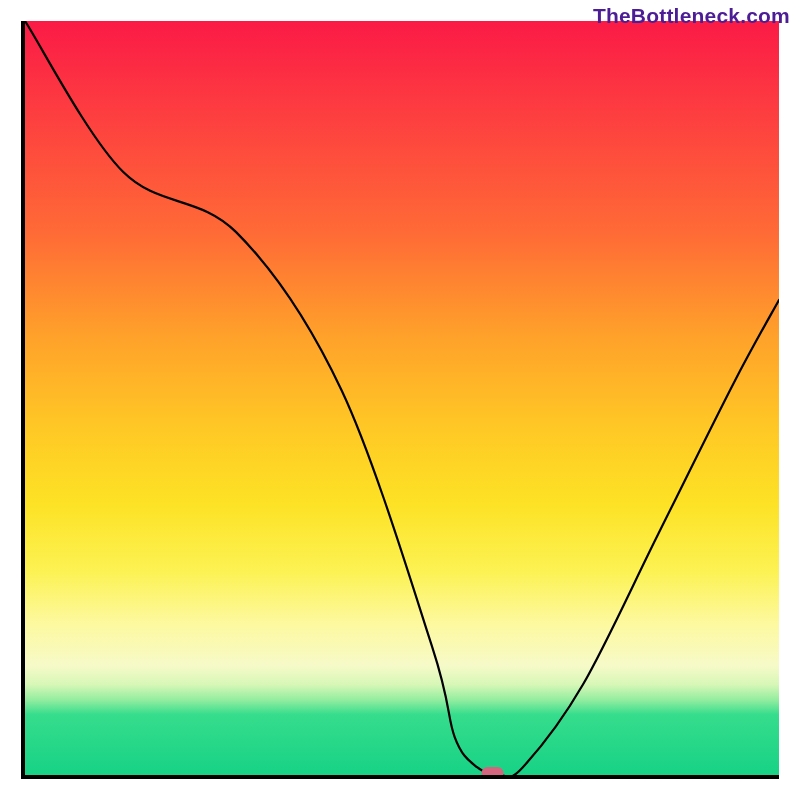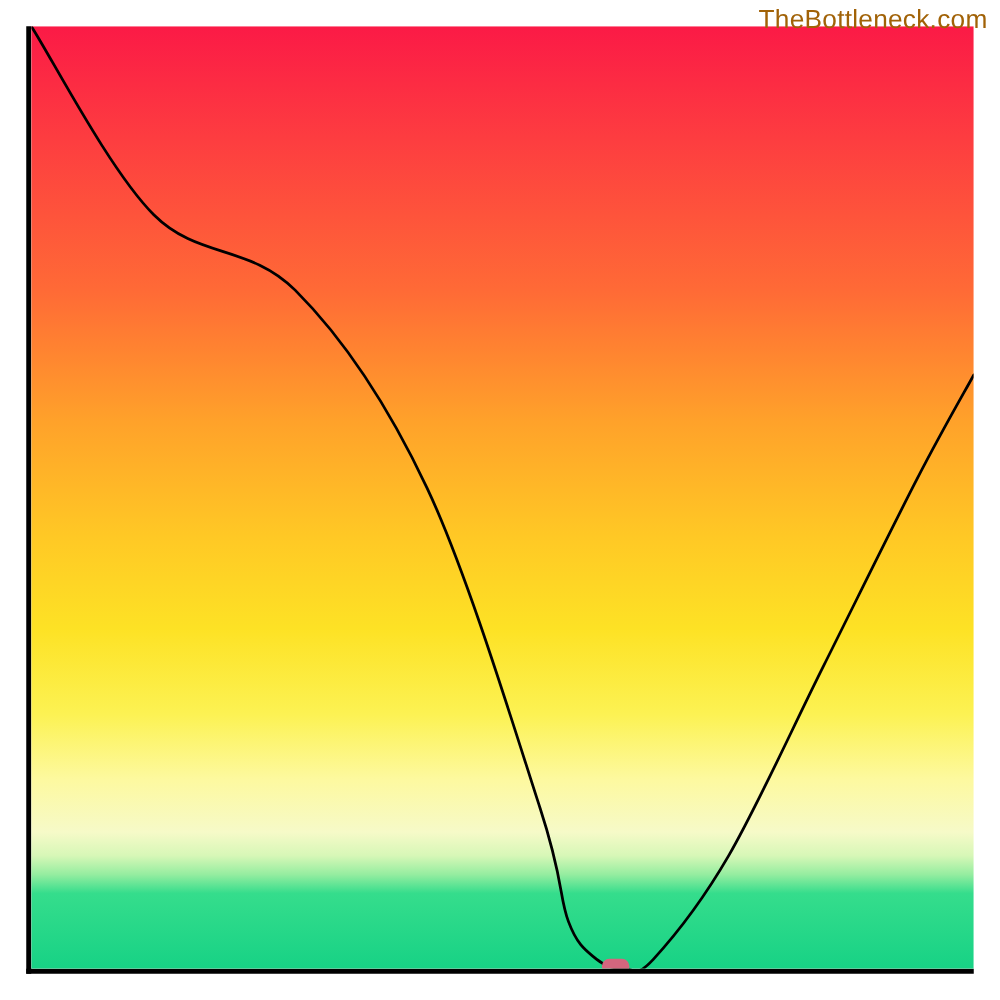--- a/index.html
+++ b/index.html
@@ -13,22 +13,22 @@
   .container {
     position: relative;
     width: 800px;
     height: 800px;
   }
   .watermark {
     position: absolute;
     top: 4px;
     right: 10px;
     font-size: 21px;
-    color: #a16207;
-    font-weight: 400;
+    color: #4c1d95;
+    font-weight: 700;
     z-index: 5;
     letter-spacing: 0.2px;
   }
   .plot-frame {
     position: absolute;
     left: 21px;
     top: 21px;
     width: 758px;
     height: 758px;
     border-left: 4px solid #000;

